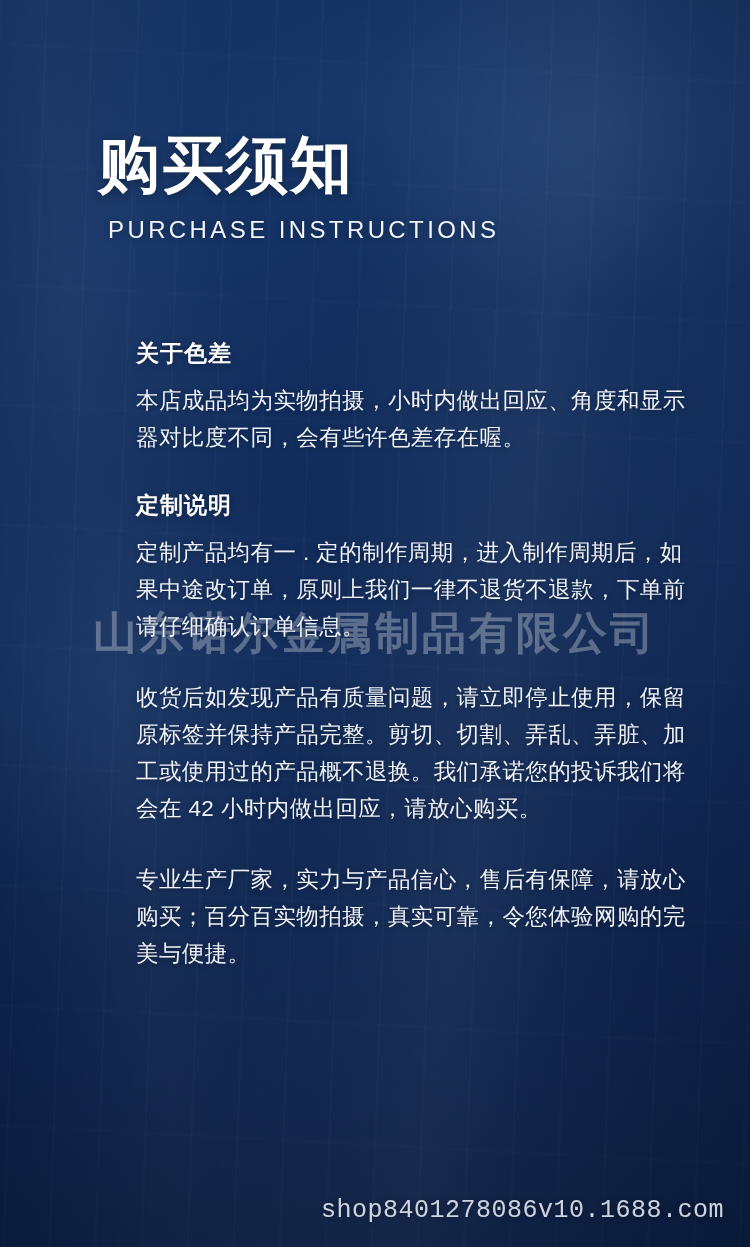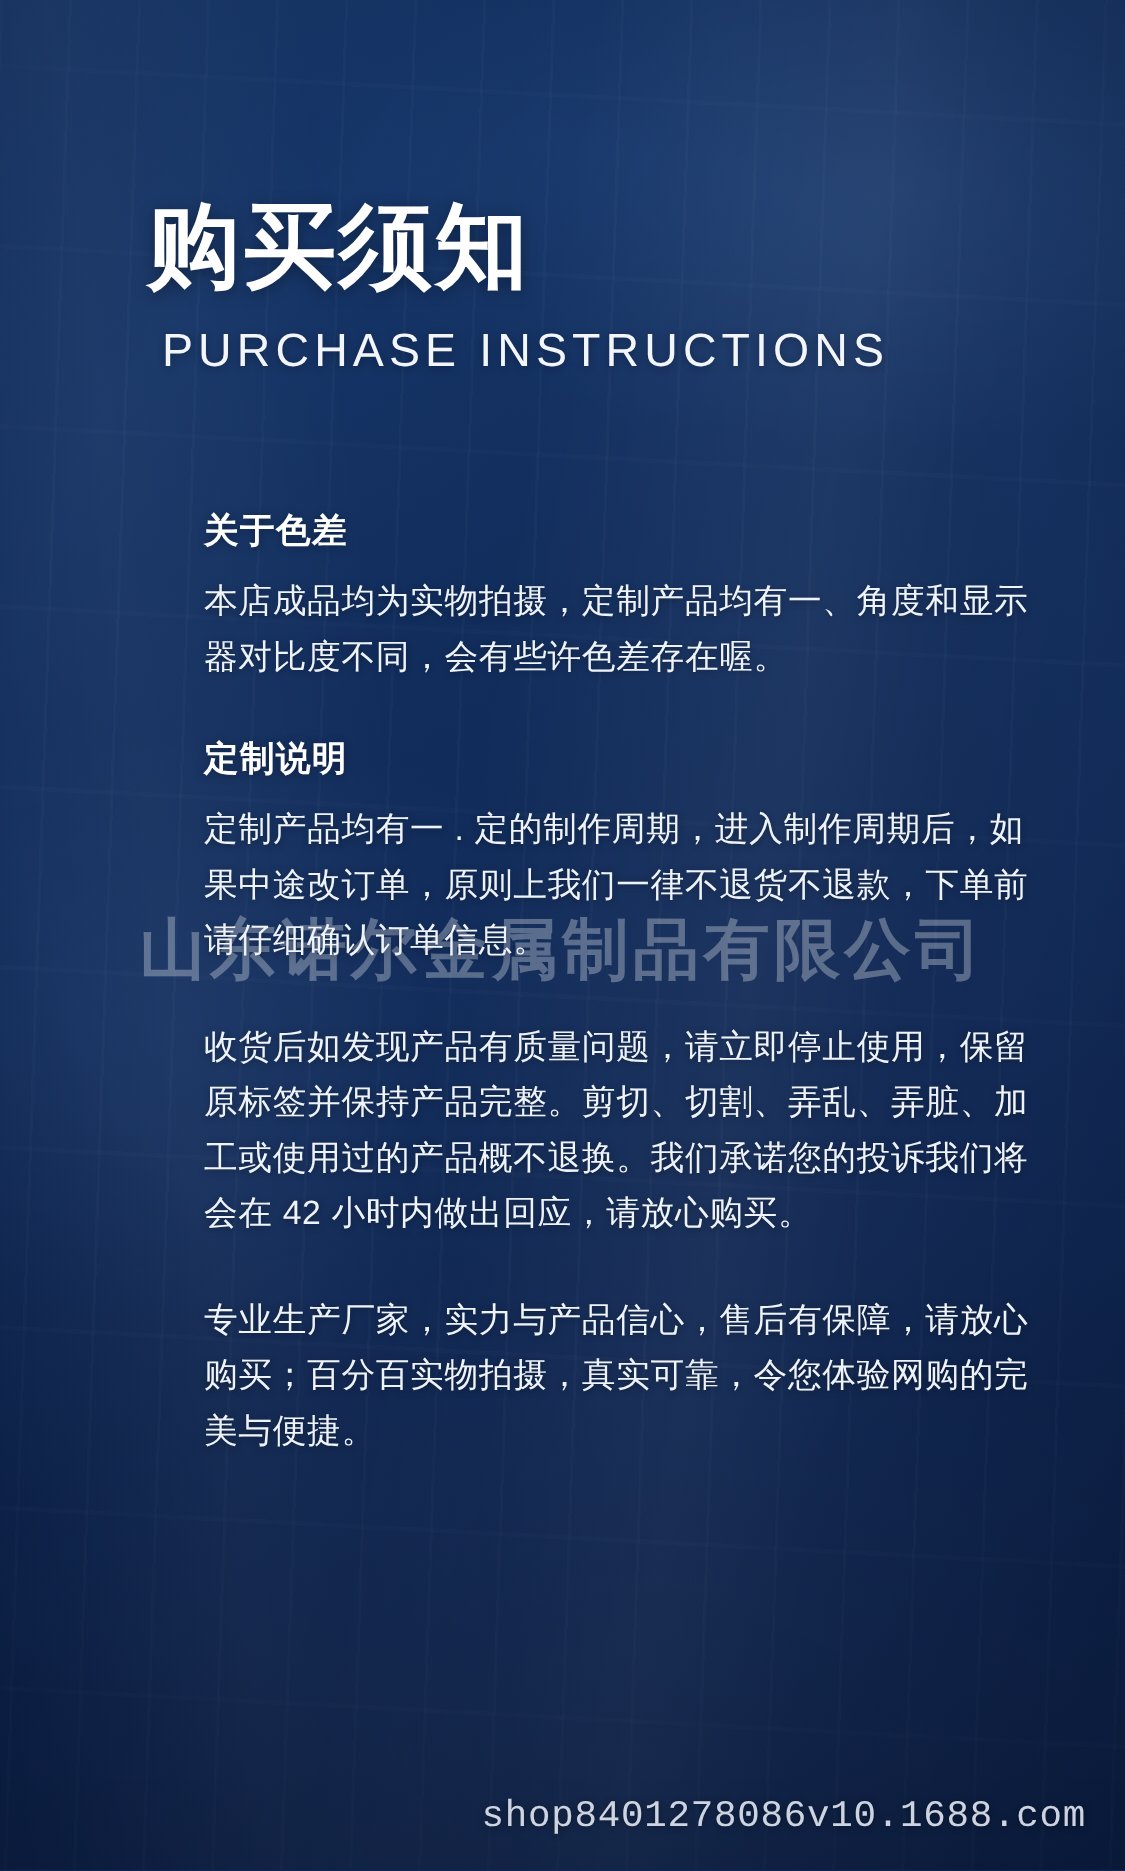--- a/index.html
+++ b/index.html
@@ -74,21 +74,21 @@
     line-height: 74px;
     font-weight: bold;
     letter-spacing: 2px;
     text-shadow: 0 2px 10px rgba(0,0,0,0.35);
     white-space: nowrap;
   }
   .title-en {
     margin-top: 14px;
     margin-left: 10px;
     color: #f2f5fb;
-    font-size: 31px;
+    font-size: 24px;
     letter-spacing: 3.4px;
     font-weight: 400;
     white-space: nowrap;
     text-shadow: 0 1px 6px rgba(0,0,0,0.3);
   }
 
   .sections {
     position: absolute;
     left: 112px;
     top: 338px;
@@ -154,21 +154,21 @@
       <div class="title-cn">购买须知</div>
       <div class="title-en">PURCHASE INSTRUCTIONS</div>
     </div>
 
     <div class="watermark">山东诺尔金属制品有限公司</div>
 
     <div class="sections">
 
       <div class="section">
         <div class="section-heading">关于色差</div>
-        <div class="section-body">本店成品均为实物拍摄，定制产品均有一、角度和显示器对比度不同，会有些许色差存在喔。</div>
+        <div class="section-body">本店成品均为实物拍摄，小时内做出回应、角度和显示器对比度不同，会有些许色差存在喔。</div>
       </div>
 
       <div class="section">
         <div class="section-heading">定制说明</div>
         <div class="section-body">定制产品均有一 . 定的制作周期，进入制作周期后，如果中途改订单，原则上我们一律不退货不退款，下单前请仔细确认订单信息。</div>
       </div>
 
       <div class="section">
         <div class="section-body">收货后如发现产品有质量问题，请立即停止使用，保留原标签并保持产品完整。剪切、切割、弄乱、弄脏、加工或使用过的产品概不退换。我们承诺您的投诉我们将会在 42 小时内做出回应，请放心购买。</div>
       </div>

